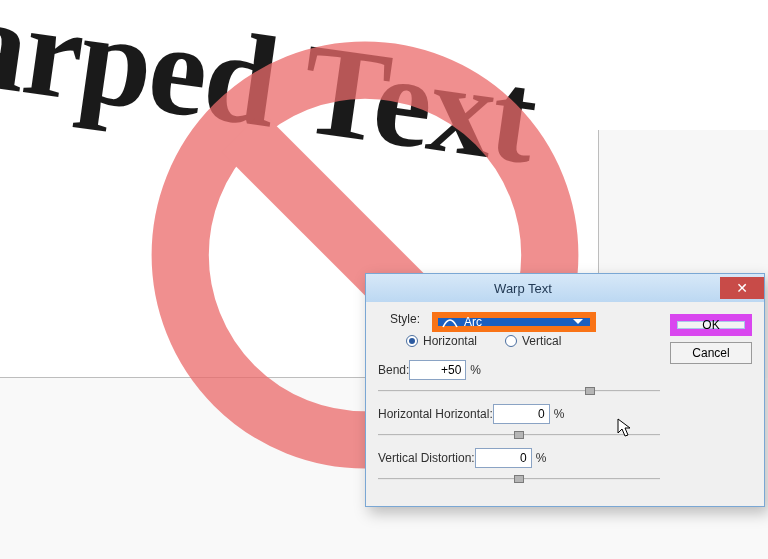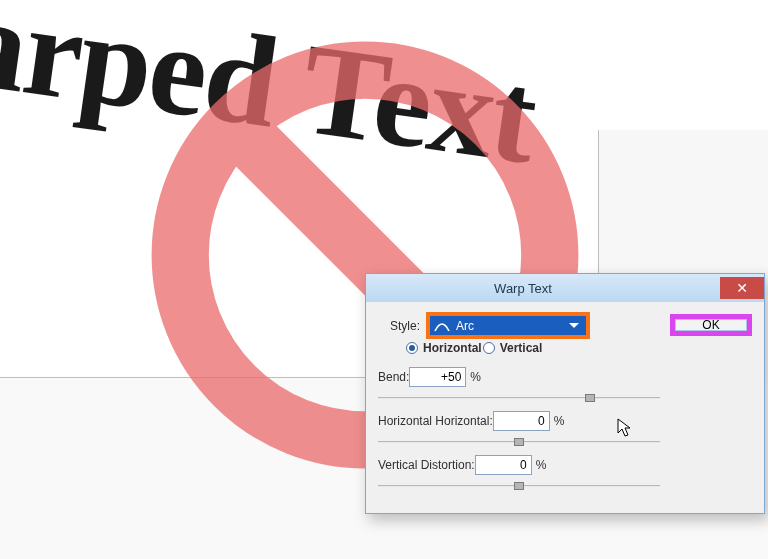--- a/index.html
+++ b/index.html
@@ -108,30 +108,31 @@
     display: flex;
     padding: 10px 12px 14px 12px;
     gap: 10px;
   }
   .controls {
     flex: 1;
     color: #303030;
   }
   .row {
     display: flex;
-    align-items: center;
+    align-items: flex-start;
+    gap: 6px;
   }
   .style-label { width: 42px; text-align: right; margin-right: 6px; color: #2b2b2b; }
   .style-select {
     flex: 1;
     max-width: 164px;
-    height: 27px;
+    height: 20px;
     background: #1a5fbf;
     color: #fff;
-    border: 4px solid #f97316;
+    border: 6px solid #f97316;
     display: flex;
     align-items: center;
     padding: 0 4px;
     gap: 6px;
     position: relative;
   }
   .style-select .arc-icon {
     width: 16px; height: 14px;
     display: inline-flex; align-items: center; justify-content: center;
   }
@@ -139,23 +140,22 @@
   .style-select .sel-text { flex: 1; font-size: 12px; }
   .style-select .chev {
     width: 16px; height: 100%;
     display: flex; align-items: center; justify-content: center;
     color: #fff;
   }
 
   .orient-row {
     display: flex;
     align-items: center;
-    gap: 1px;
+    gap: 28px;
     margin: 2px 0 12px 28px;
-    font-weight: bold;
   }
   .radio {
     display: inline-flex;
     align-items: center;
     gap: 5px;
   }
   .radio .dot {
     width: 12px; height: 12px; border-radius: 50%;
     border: 1px solid #4b6fa0;
     display: inline-flex; align-items: center; justify-content: center;
@@ -219,21 +219,21 @@
   .btn {
     height: 22px;
     background: #f3f3f3;
     border: 1px solid #9a9a9a;
     display: flex;
     align-items: center;
     justify-content: center;
     font-size: 12px;
   }
   .btn.ok {
-    border: 5px solid #d946ef;
+    border: 7px solid #d946ef;
     box-shadow: inset 0 0 0 1px #a9c6ea;
   }
 
   .cursor {
     position: absolute;
     width: 16px; height: 20px;
     pointer-events: none;
   }
   .cursor svg { width: 100%; height: 100%; }
 </style>
@@ -334,20 +334,21 @@
           <div class="slider-track">
             <div class="rail"></div>
             <div class="thumb" id="thumb-vdist" style="left: 50%;"></div>
           </div>
         </div>
 
       </div>
 
       <div class="buttons">
         <div class="btn ok">OK</div>
+        <div class="btn">Cancel</div>
       </div>
     </div>
   </div>
 
   <div class="cursor" style="left:617px; top:418px;">
     <svg viewBox="0 0 16 20">
       <path d="M1 1 L1 15 L5 11 L8 18 L11 17 L8 10 L13 10 Z" fill="#fff" stroke="#000" stroke-width="1"></path>
     </svg>
   </div>
 </div>

